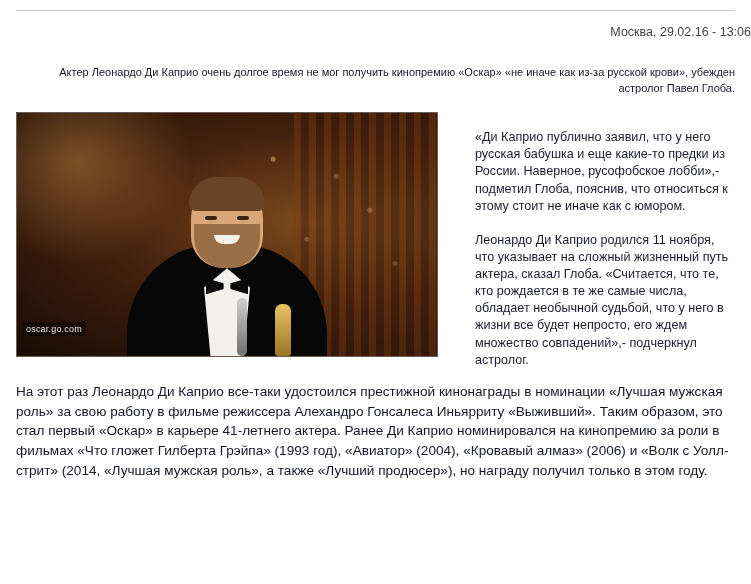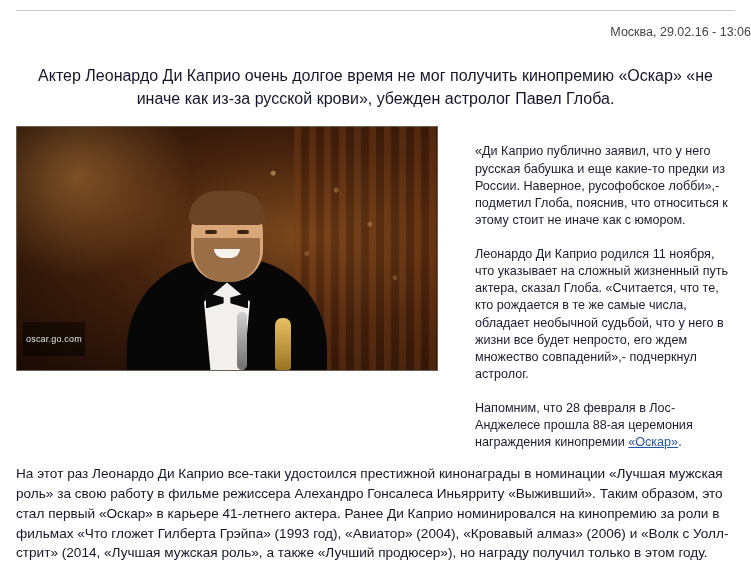--- a/index.html
+++ b/index.html
@@ -35,25 +35,25 @@
     border-top: 1px solid #c9c9c9;
     margin: 10px 16px 0 16px;
   }
   .dateline {
     text-align: right;
     font-size: 12.5px;
     color: #444444;
     margin-top: 14px;
   }
   .lead {
-    font-size: 16px;
+    font-size: 11px;
     color: #15162b;
     line-height: 1.42;
     margin: 26px 16px 12px 16px;
-    text-align: center;
+    text-align: right;
   }
   .content {
     position: relative;
     margin: 16px 16px 0 16px;
     display: block;
   }
   .left-col {
     float: left;
     width: 425px;
   }
@@ -212,25 +212,25 @@
     bottom: 0;
     margin-left: 48px;
     width: 16px;
     height: 52px;
     background: linear-gradient(180deg, #e8c064, #9a7424);
     border-radius: 7px 7px 3px 3px;
   }
   .photo .watermark {
     position: absolute;
     left: 6px;
-    bottom: 14px;
+    bottom: 20px;
     font-size: 9px;
     color: #e7e7e7;
     background: rgba(0,0,0,0.45);
-    padding: 12px 3px;
+    padding: 2px 3px;
     letter-spacing: 0.2px;
     font-family: "Liberation Sans", sans-serif;
     margin-top: 44px;
   }
   .caption {
     width: 422px;
     box-sizing: border-box;
     font-size: 11.6px;
     color: #262626;
     text-align: center;
@@ -285,21 +285,20 @@
             <div class="oscar"></div>
           </div>
           <div class="watermark">oscar.go.com</div>
         </div>
       </div>
     </div>
 
     <div class="right-col">
       <p>«Ди Каприо публично заявил, что у него русская бабушка и еще какие-то предки из России. Наверное, русофобское лобби»,- подметил Глоба, пояснив, что относиться к этому стоит не иначе как с юмором.</p>
       <p>Леонардо Ди Каприо родился 11 ноября, что указывает на сложный жизненный путь актера, сказал Глоба. «Считается, что те, кто рождается в те же самые числа, обладает необычной судьбой, что у него в жизни все будет непросто, его ждем множество совпадений»,- подчеркнул астролог.</p>
-      <p><span>Напомним, что 28 февраля в Лос-Анджелесе прошла 88-ая церемония награждения кинопремии </span><a class="link" href="#">«Оскар»</a><span>.</span></p>
     </div>
 
   </div>
 
   <div class="body-text">
     <p>На этот раз Леонардо Ди Каприо все-таки удостоился престижной кинонаграды в номинации «Лучшая мужская роль» за свою работу в фильме режиссера Алехандро Гонсалеса Иньярриту «Выживший». Таким образом, это стал первый «Оскар» в карьере 41-летнего актера. Ранее Ди Каприо номинировался на кинопремию за роли в фильмах «Что гложет Гилберта Грэйпа» (1993 год), «Авиатор» (2004), «Кровавый алмаз» (2006) и «Волк с Уолл-стрит» (2014, «Лучшая мужская роль», а также «Лучший продюсер»), но награду получил только в этом году.</p>
   </div>
 
 </div>
 

